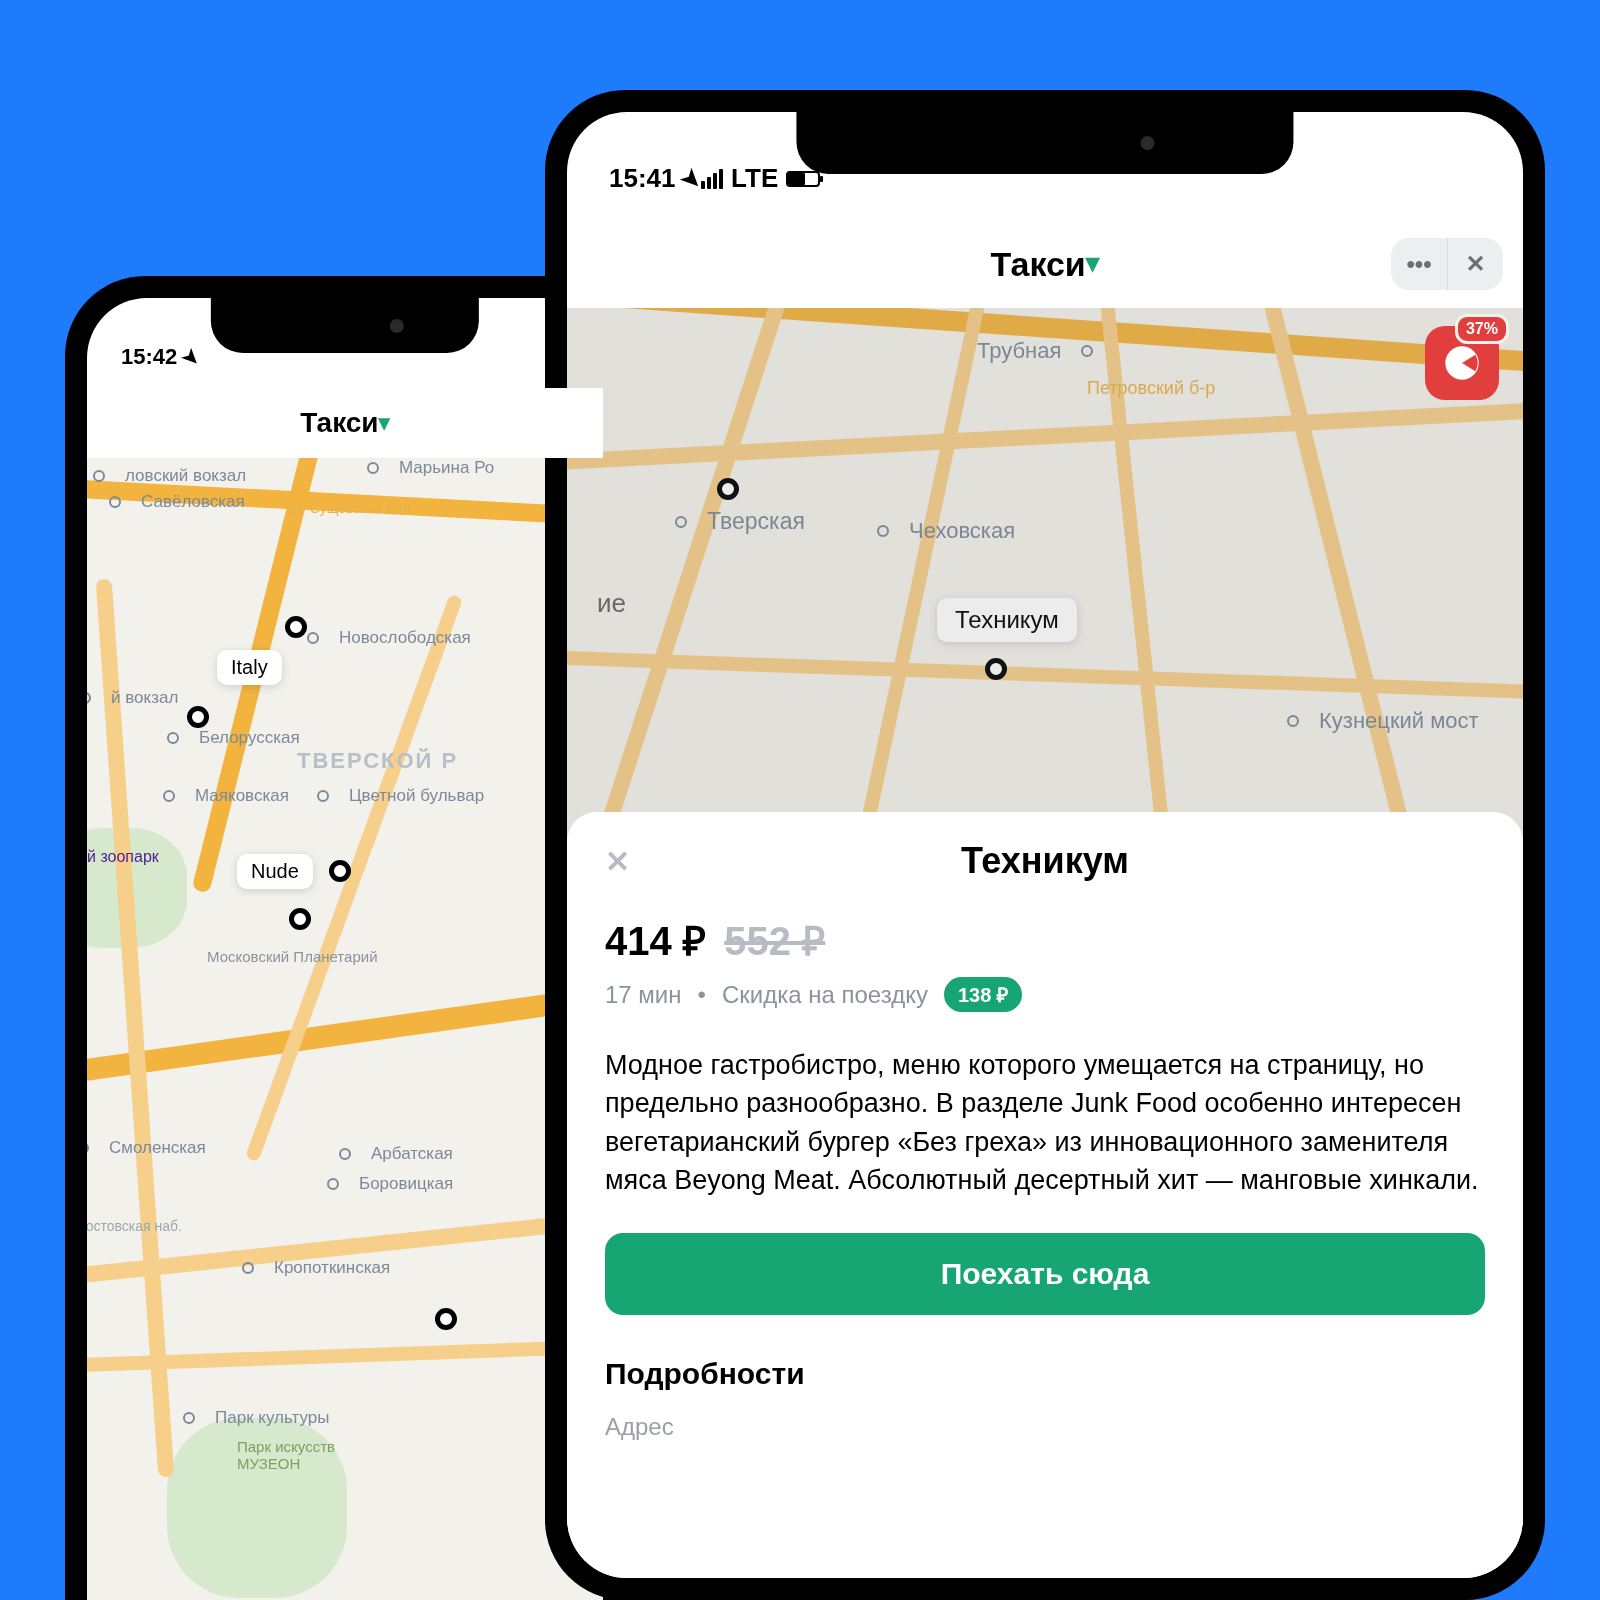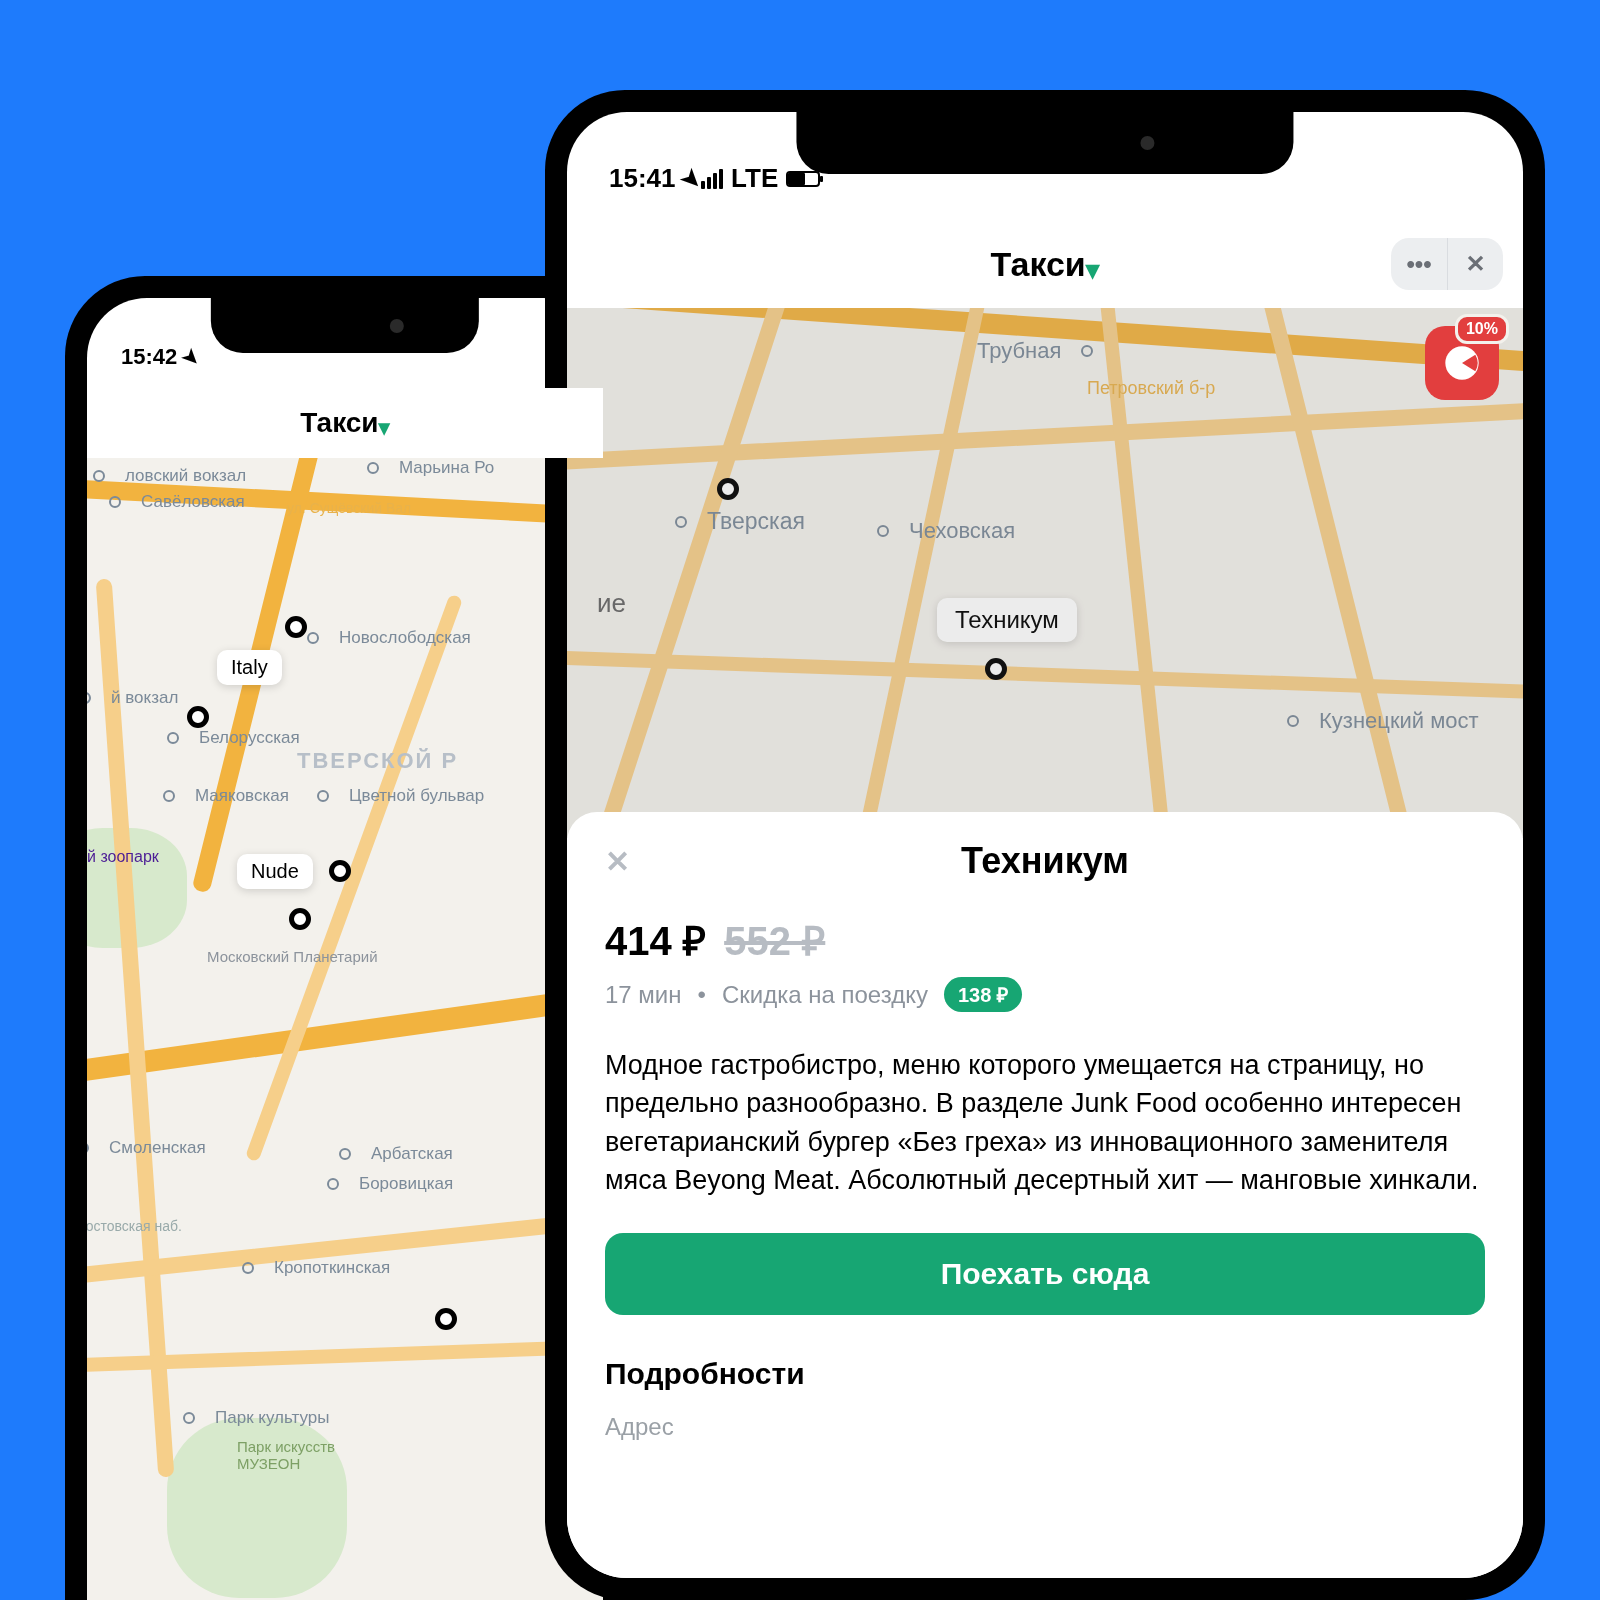--- a/index.html
+++ b/index.html
@@ -27,21 +27,21 @@
   .bars i{display:block;width:4px;background:#000;border-radius:1px}
   .bars i:nth-child(1){height:8px}.bars i:nth-child(2){height:12px}.bars i:nth-child(3){height:16px}.bars i:nth-child(4){height:20px}
   .batt{position:relative;width:34px;height:16px;border:2px solid #000;border-radius:4px}
   .batt::after{content:"";position:absolute;right:-5px;top:3px;width:3px;height:6px;background:#000;border-radius:1px}
   .batt i{display:block;height:100%;width:55%;background:#000;border-radius:1px}
 
   
   .ahdr{position:absolute;left:0;right:0;display:flex;align-items:center;justify-content:center;font-weight:700;z-index:20}
   .pA .ahdr{top:90px;height:70px;font-size:28px;background:#fff}
   .pB .ahdr{top:108px;height:88px;font-size:34px;background:rgba(255,255,255,.3)}
-  .ahdr .ttl{display:flex;align-items:flex-end;gap:0}
+  .ahdr .ttl{display:flex;align-items:flex-start;gap:0}
   .chev{color:#17a673;font-size:.8em;transform:translateY(2px)}
   .hdrbtns{position:absolute;right:20px;display:flex;background:#eceef0;border-radius:18px;overflow:hidden}
   .hbtn{width:56px;height:52px;display:flex;align-items:center;justify-content:center;color:#6b6f76;font-size:24px}
   .hbtn+.hbtn{border-left:1px solid #d9dce0}
 
   
   .map{position:absolute;left:0;right:0;background:#f3f1ec;overflow:hidden}
   .pA .map{top:160px;bottom:0}
   .pB .map{top:196px;height:530px}
   .pB .dim{position:absolute;inset:0;background:rgba(120,120,120,.14);z-index:5}
@@ -272,21 +272,21 @@
 
         <div class="poidot" style="left:150px;top:170px"></div>
         <div style="position:absolute;left:370px;top:290px" class="poil">Техникум</div>
         <div class="poidot" style="left:418px;top:350px"></div>
 
         <div class="promo">
           <svg viewBox="0 0 24 24">
               <circle cx="12" cy="12" r="10" fill="#fff"></circle>
               <path d="M12 12 L20 7 A10 10 0 0 1 20 17 Z" fill="#e23e3e"></path>
             </svg>
-          <span class="pbadge">10%</span>
+          <span class="pbadge">37%</span>
         </div>
         <div class="dim"></div>
       </div>
 
       <div class="sheet">
         <div class="shdr">
           <span class="sclose">✕</span>
           <span>Техникум</span>
         </div>
         <div class="prow">

